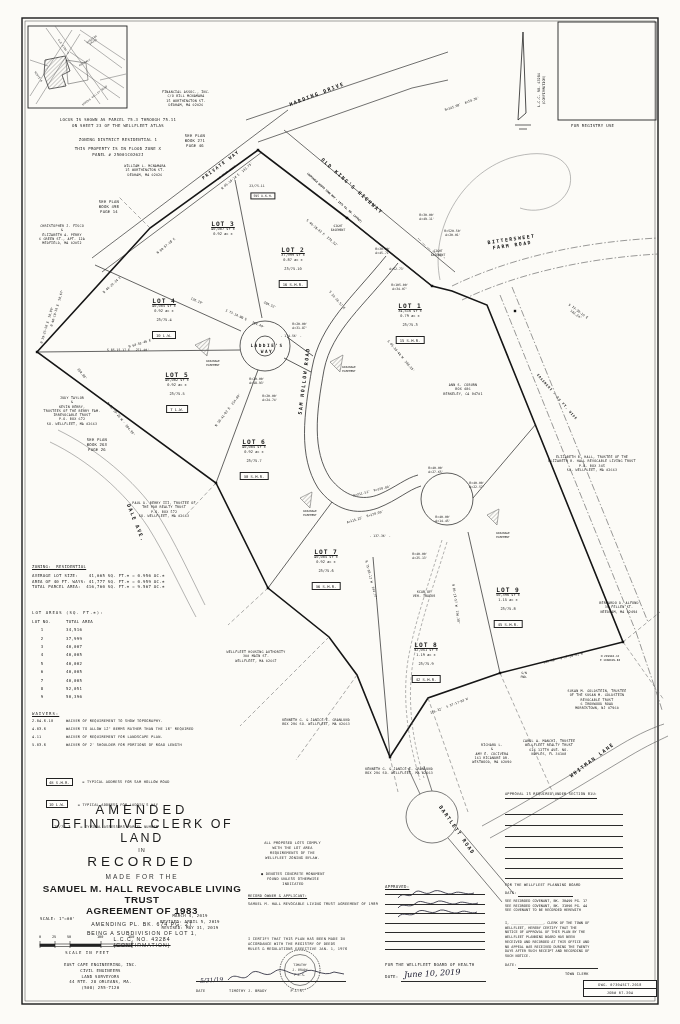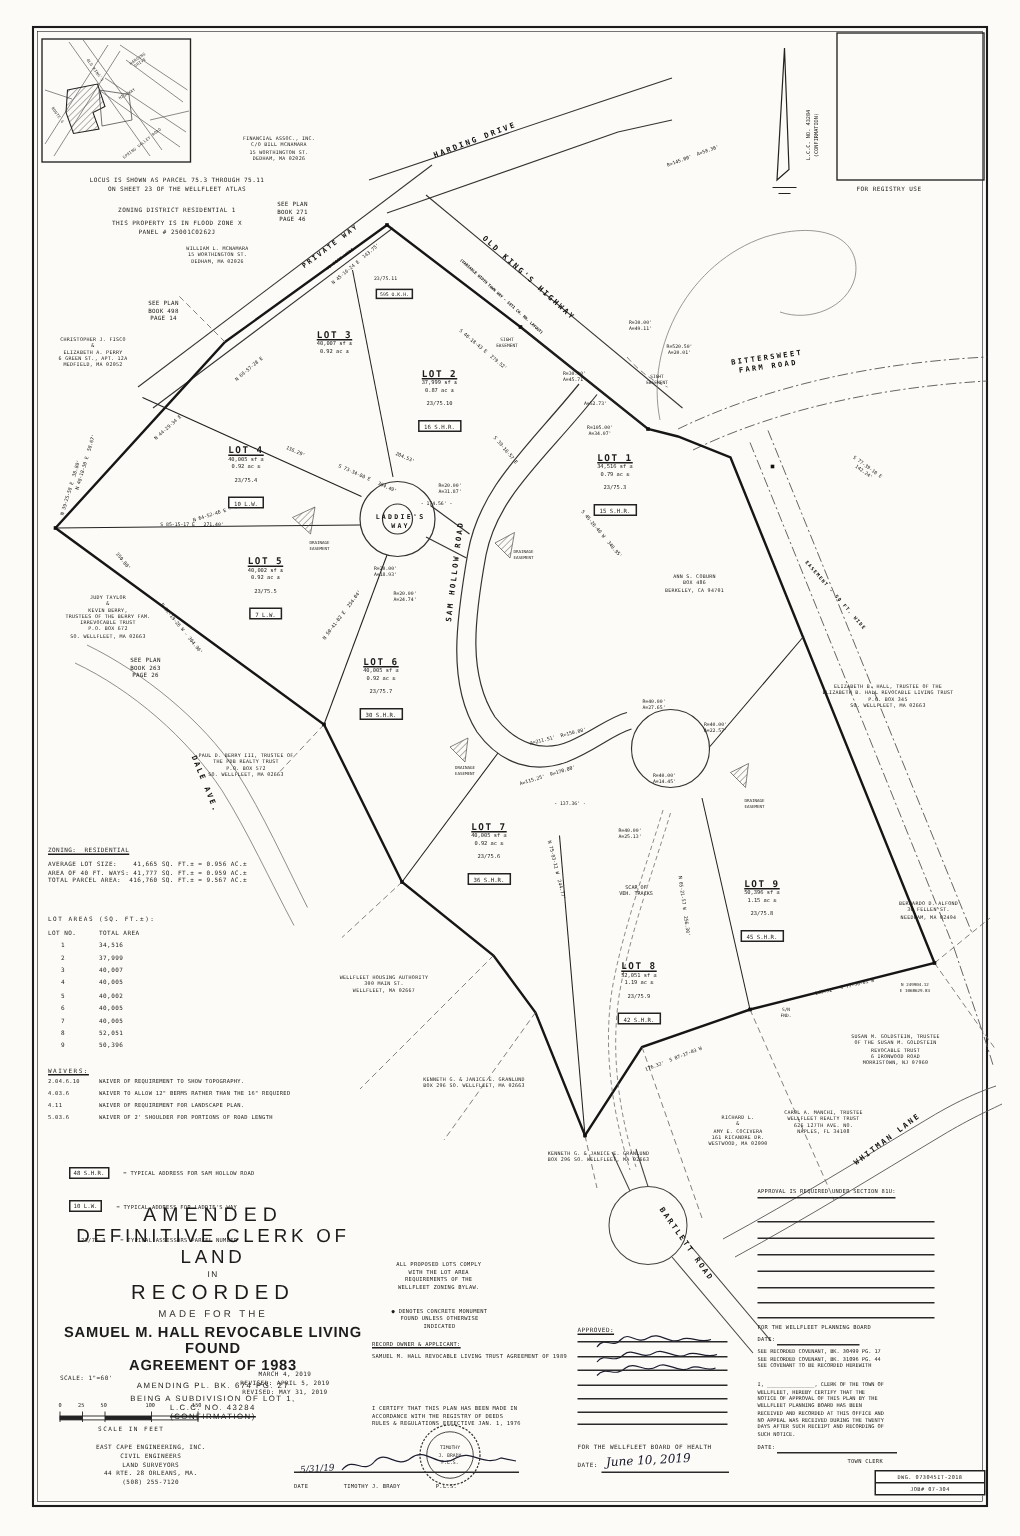--- a/index.html
+++ b/index.html
@@ -493,21 +493,21 @@
     <div style="margin-bottom:3.5px"><span class="boxed" style="font-size:3.8px">10 L.W.</span> <span class="t36">= TYPICAL ADDRESS FOR LADDIE'S WAY</span></div>
     <div style="margin-left:8px"><span class="t36">23/75.3</span> <span class="t36">= TYPICAL ASSESSORS PARCEL NUMBER</span></div>
   </div>
 
   <div class="ov tt c" style="left:28px;top:802px;width:228px">
     <div class="title-amended">AMENDED</div>
     <div class="title-def">DEFINITIVE CLERK OF LAND</div>
     <div class="title-in">IN</div>
     <div class="title-town">RECORDED</div>
     <div class="title-made">MADE FOR THE</div>
-    <div class="title-trust">SAMUEL M. HALL REVOCABLE LIVING FOUND</div>
+    <div class="title-trust">SAMUEL M. HALL REVOCABLE LIVING TRUST</div>
     <div class="title-trust" style="margin-top:0">AGREEMENT OF 1983</div>
     <div class="title-sub" style="margin-top:5px">AMENDING PL. BK. 674 PG. 27</div>
     <div class="title-sub">BEING A SUBDIVISION OF LOT 1,</div>
     <div class="title-sub" style="margin-top:0">L.C.C. NO. 43284</div>
     <div class="title-sub strike" style="margin-top:0">(CONFIRMATION)</div>
   </div>
   <div class="ov t4" style="left:40px;top:916px">SCALE: 1"=60'</div>
   <div class="ov t4 c" style="left:130px;top:913px;width:120px">
     <div>MARCH 4, 2019</div>
     <div>REVISED: APRIL 5, 2019</div>

